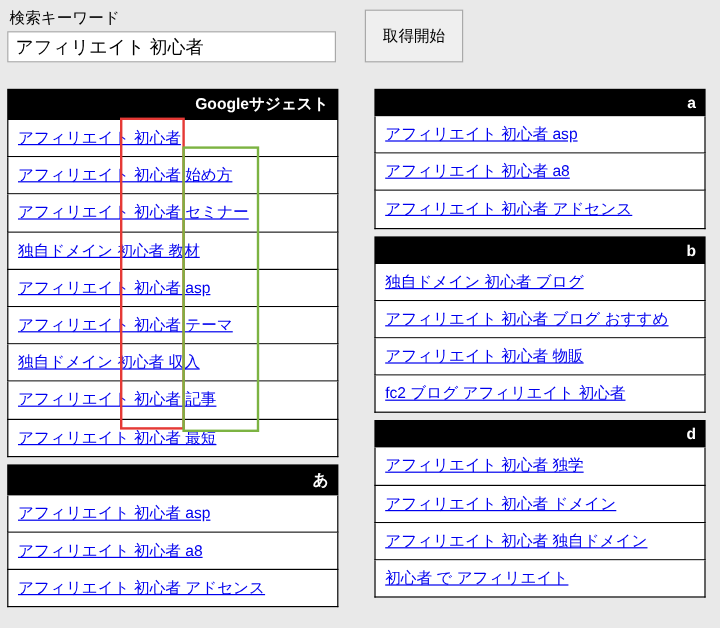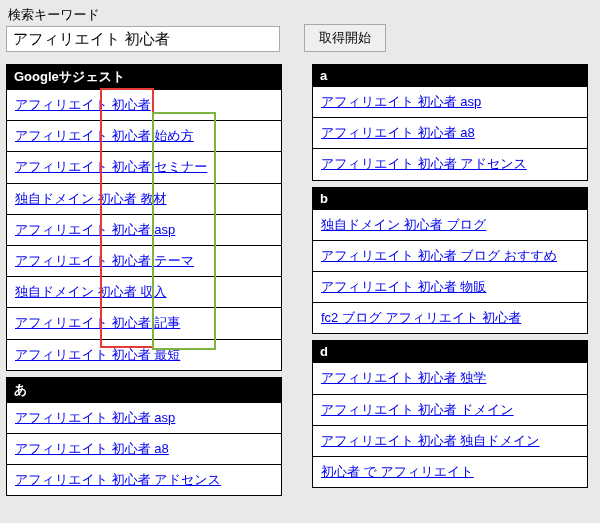--- a/index.html
+++ b/index.html
@@ -9,54 +9,55 @@
     background: #e9e9e9;
     font-family: "MS PGothic", "Hiragino Kaku Gothic Pro", Meiryo, sans-serif;
     font-size: 13px;
     color: #000;
     width: 600px;
   }
   .top-row {
     display: flex;
     align-items: flex-end;
     gap: 24px;
-    margin-bottom: 12px;
+    margin-bottom: 22px;
   }
   .search-block { display: flex; flex-direction: column; }
   .search-label { margin: 0 0 2px 2px; font-size: 13px; }
   .search-input {
     width: 274px;
     height: 26px;
     padding: 2px 6px;
     font-size: 15px;
     border: 1px solid #a9a9a9;
     background: #fff;
     font-family: inherit;
   }
   .fetch-btn {
-    height: 28px;
+    height: 44px;
     padding: 0 14px;
     font-size: 13px;
     background: #efefef;
     border: 1px solid #a9a9a9;
     cursor: pointer;
     font-family: inherit;
   }
   .columns {
     display: flex;
     gap: 30px;
     align-items: flex-start;
   }
   .col { width: 276px; position: relative; }
   .section-header {
     background: #000;
     color: #fff;
     font-weight: bold;
     padding: 4px 8px;
     font-size: 13px;
+    text-align: right;
   }
   .item-row {
     background: #fff;
     border-left: 1px solid #000;
     border-right: 1px solid #000;
     border-bottom: 1px solid #000;
     padding: 6px 8px;
     line-height: 1.4;
   }
   .item-row a {

